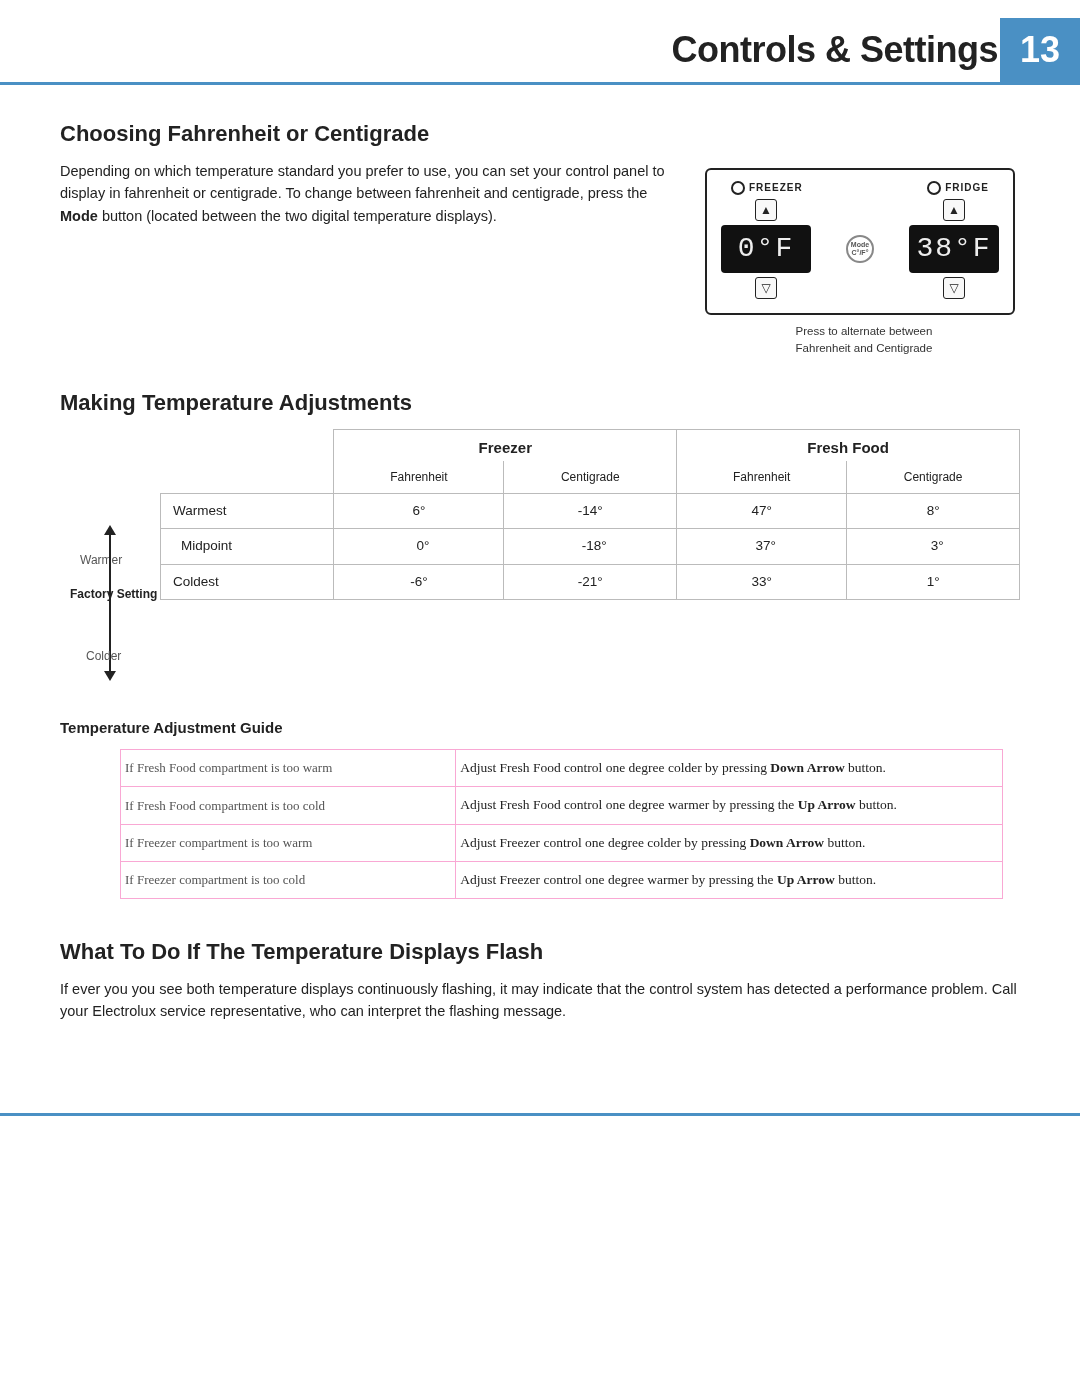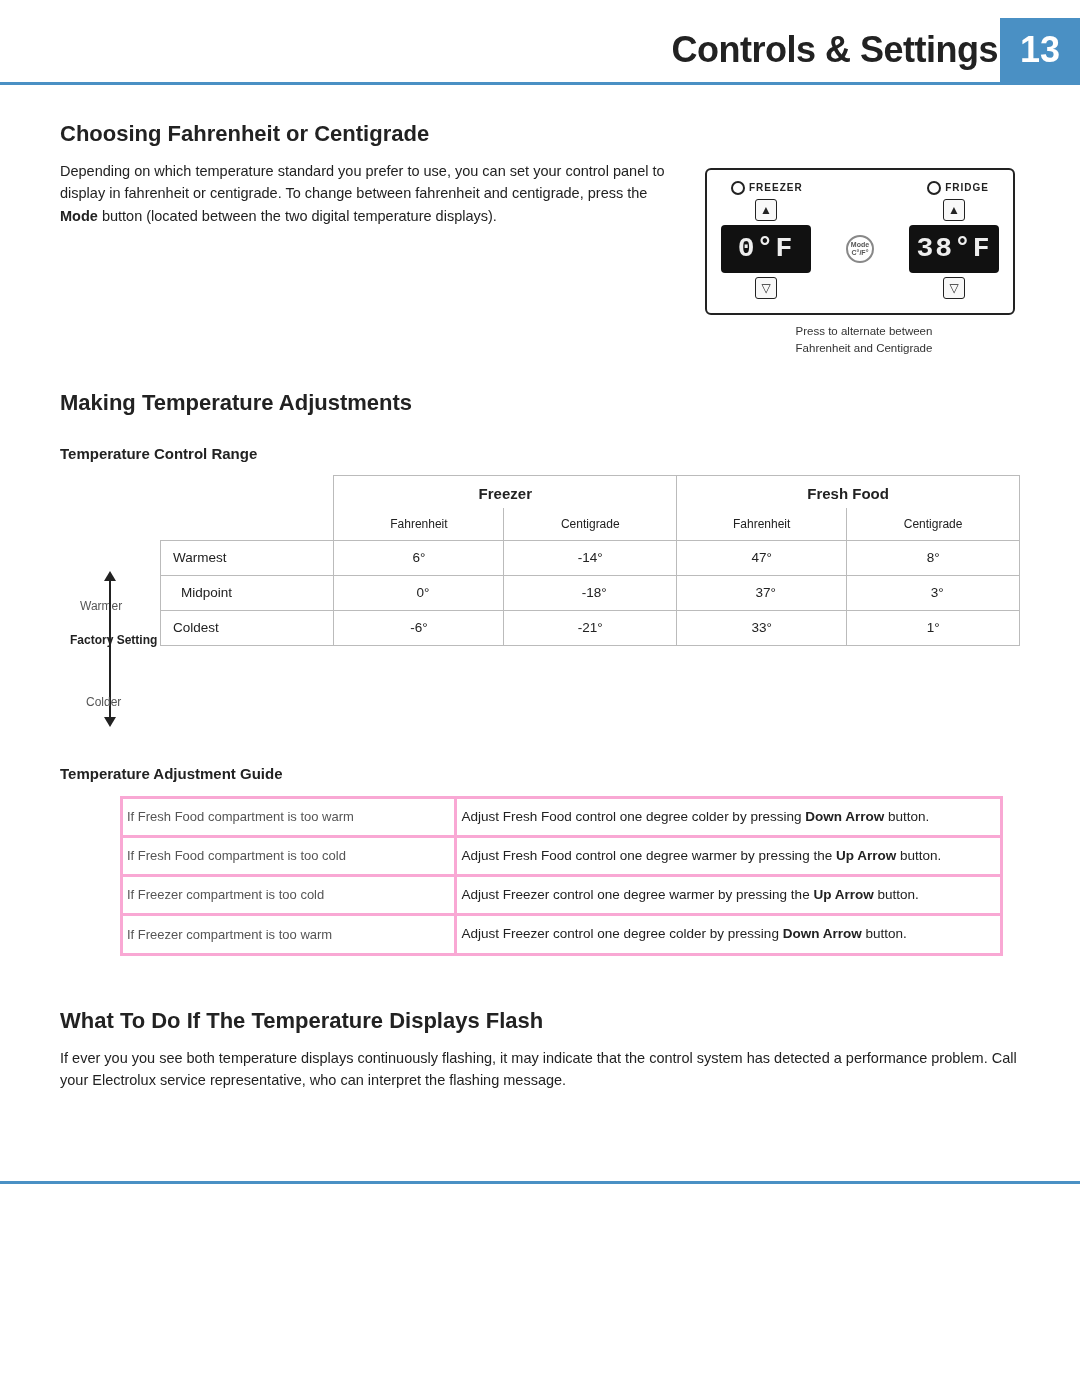--- a/index.html
+++ b/index.html
@@ -128,21 +128,21 @@
     .display-section {
       display: flex;
       flex-direction: column;
       align-items: center;
       gap: 4px;
     }
     .display-screen {
       background: #111;
       color: #eee;
       font-size: 28px;
-      font-weight: bold;
+      font-weight: normal;
       width: 90px;
       height: 48px;
       display: flex;
       align-items: center;
       justify-content: center;
       border-radius: 4px;
       letter-spacing: 2px;
       font-family: 'Courier New', monospace;
     }
     .display-arrows {
@@ -299,23 +299,24 @@
 
     
     .adj-table {
       border-collapse: collapse;
       width: 92%;
       margin-left: 60px;
       margin-top: 10px;
       font-size: 13.5px;
     }
     .adj-table td {
-      border: 3px solid #f9a8d4;
+      border: 1px solid #f9a8d4;
       padding: 8px 4px;
       vertical-align: middle;
+      font-family: Liberation Serif, serif;
     }
     .adj-table td:first-child {
       width: 38%;
       color: #555;
       font-size: 13px;
     }
     .adj-table td:last-child {
       width: 62%;
     }
 
@@ -388,21 +389,20 @@
       </div>
       <div class="panel-note">
         <span>Press to alternate between</span><br>
         <span>Fahrenheit and Centigrade</span>
       </div>
     </div>
   </div>
 
   <h2 class="section-title">Making Temperature Adjustments</h2>
 
-  <div class="sub-title">Temperature Control Range</div>
 
   <div class="table-section">
 
     <div class="table-arrow-col">
       <div class="arrow-col-inner">
         <span class="arrow-label-warmer">Warmer</span>
         <div class="vertical-arrow" style="position:absolute;top:30px;left:50%;transform:translateX(-50%);"></div>
         <span style="position:absolute;top:96px;left:10px;font-size:12px;font-weight:bold;">Factory Setting</span>
         <span class="arrow-label-colder">Colder</span>
       </div>
@@ -457,28 +457,28 @@
     <tbody>
       <tr>
         <td>If Fresh Food compartment is too warm</td>
         <td>Adjust Fresh Food control one degree colder by pressing <b>Down Arrow</b> button.</td>
       </tr>
       <tr>
         <td>If Fresh Food compartment is too cold</td>
         <td>Adjust Fresh Food control one degree warmer by pressing the <b>Up Arrow</b> button.</td>
       </tr>
       <tr>
+        <td>If Freezer compartment is too warm</td>
+        <td>Adjust Freezer control one degree colder by pressing <b>Down Arrow</b> button.</td>
+      </tr>
+      <tr>
         <td>If Freezer compartment is too cold</td>
         <td>Adjust Freezer control one degree warmer by pressing the <b>Up Arrow</b> button.</td>
       </tr>
-      <tr>
-        <td>If Freezer compartment is too warm</td>
-        <td>Adjust Freezer control one degree colder by pressing <b>Down Arrow</b> button.</td>
-      </tr>
     </tbody>
   </table>
 
-  <h2 class="section-title" style="margin-top:48px;">What To Do If The Temperature Displays Flash</h2>
+  <h2 class="section-title" style="margin-top:36px;">What To Do If The Temperature Displays Flash</h2>
   <p>If ever you you see both temperature displays continuously flashing, it may indicate that the control system has detected a performance problem. Call your Electrolux service representative, who can interpret the flashing message.</p>
 
 </div>
 
 <div class="page-footer"></div>
 
 </body></html>

